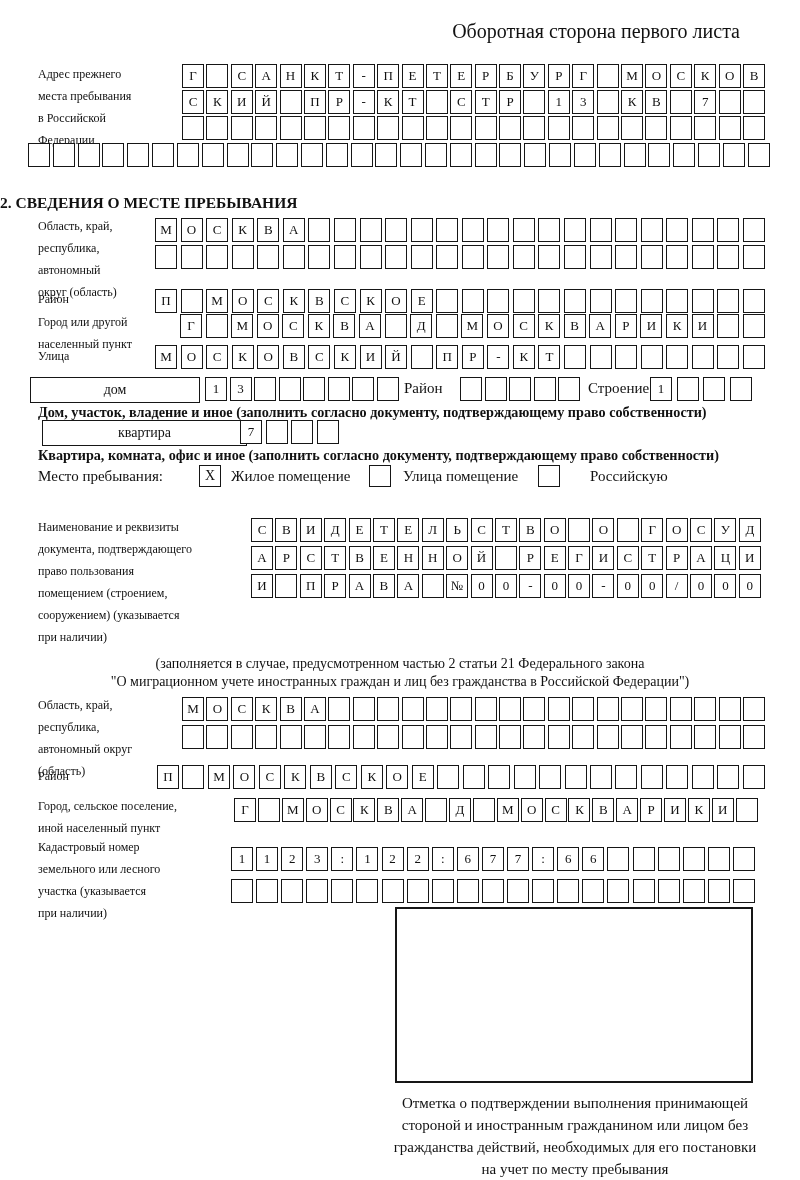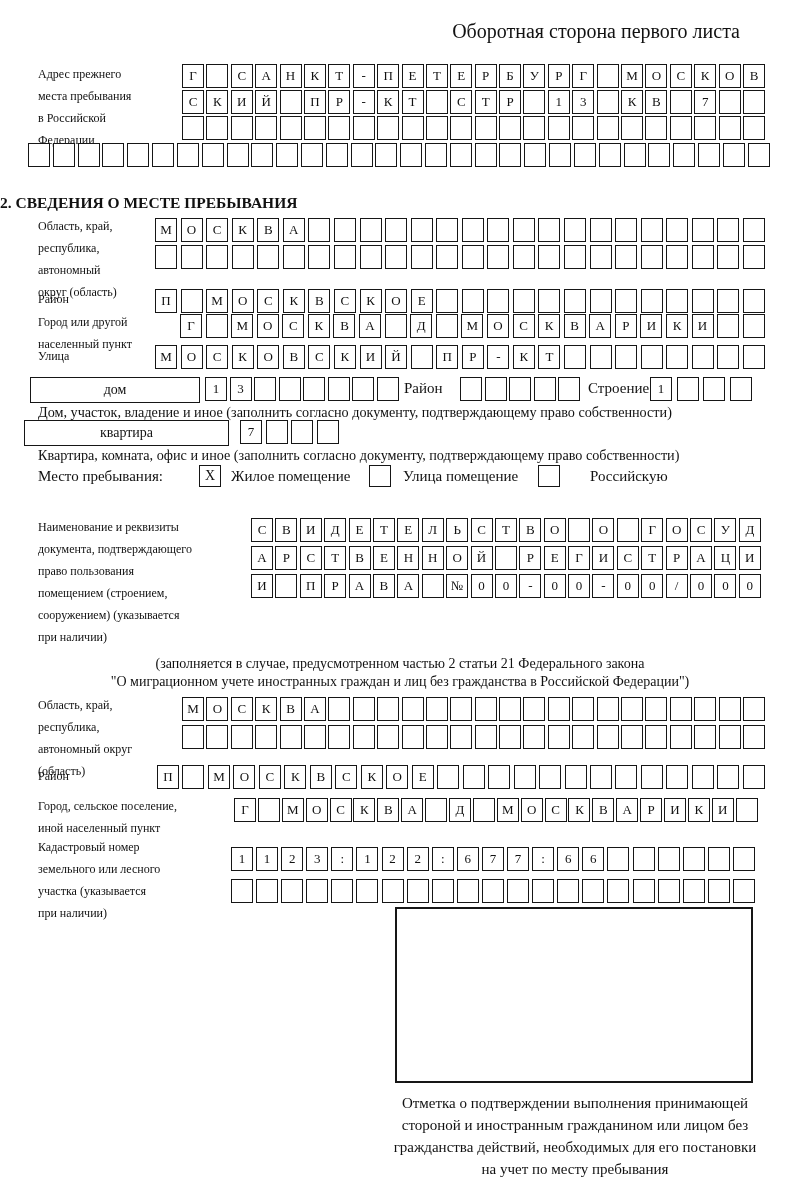--- a/index.html
+++ b/index.html
@@ -14,21 +14,21 @@
     box-sizing:border-box;flex:none;width:22px;height:24px;
     border:1.6px solid #161616;display:flex;align-items:center;justify-content:center;
     font-size:13px;background:#fff;
   }
   .wbox{
     position:absolute;box-sizing:border-box;height:26px;border:1.6px solid #161616;
     display:flex;align-items:center;justify-content:center;font-size:14px;background:#fff;
   }
   .note{position:absolute;left:0;width:100%;text-align:center;font-size:14px;}
   .h{position:absolute;left:0;width:100%;font-weight:bold;font-size:15.5px;}
-  .cap{position:absolute;font-size:14.2px;}
+  .cap{position:absolute;font-size:14.2px;font-weight:bold;}
   .inline-lbl{position:absolute;font-size:15px;}
   .chk{
     position:absolute;box-sizing:border-box;width:22px;height:22px;border:1.6px solid #161616;
     display:flex;align-items:center;justify-content:center;font-size:14px;background:#fff;
   }
   .stamp{position:absolute;box-sizing:border-box;border:2px solid #161616;background:#fff;}
   .stamp-cap{position:absolute;text-align:center;font-size:15px;line-height:22px;white-space:pre-line;}
 </style>
 </head>
 <body>
@@ -316,21 +316,21 @@
     </div>
   <div class="inline-lbl" style="left:588px;top:380px">Строение</div>
   <div class="cr" style="left:650px;top:377px;width:102px">
       <span class="cell">1</span>
       <span class="cell"></span>
       <span class="cell"></span>
       <span class="cell"></span>
     </div>
   <div class="cap" style="left:38px;top:404px">Дом, участок, владение и иное (заполнить согласно документу, подтверждающему право собственности)</div>
 
-  <div class="wbox" style="left:24px;top:420px;width:205px">квартира</div>
+  <div class="wbox" style="left:42px;top:420px;width:205px">квартира</div>
   <div class="cr" style="left:240px;top:420px;width:99px">
       <span class="cell">7</span>
       <span class="cell"></span>
       <span class="cell"></span>
       <span class="cell"></span>
     </div>
   <div class="cap" style="left:38px;top:447px">Квартира, комната, офис и иное (заполнить согласно документу, подтверждающему право собственности)</div>
 
   <div class="inline-lbl" style="left:38px;top:468px">Место пребывания:</div>
   <span class="chk" style="left:199px;top:465px">X</span>

